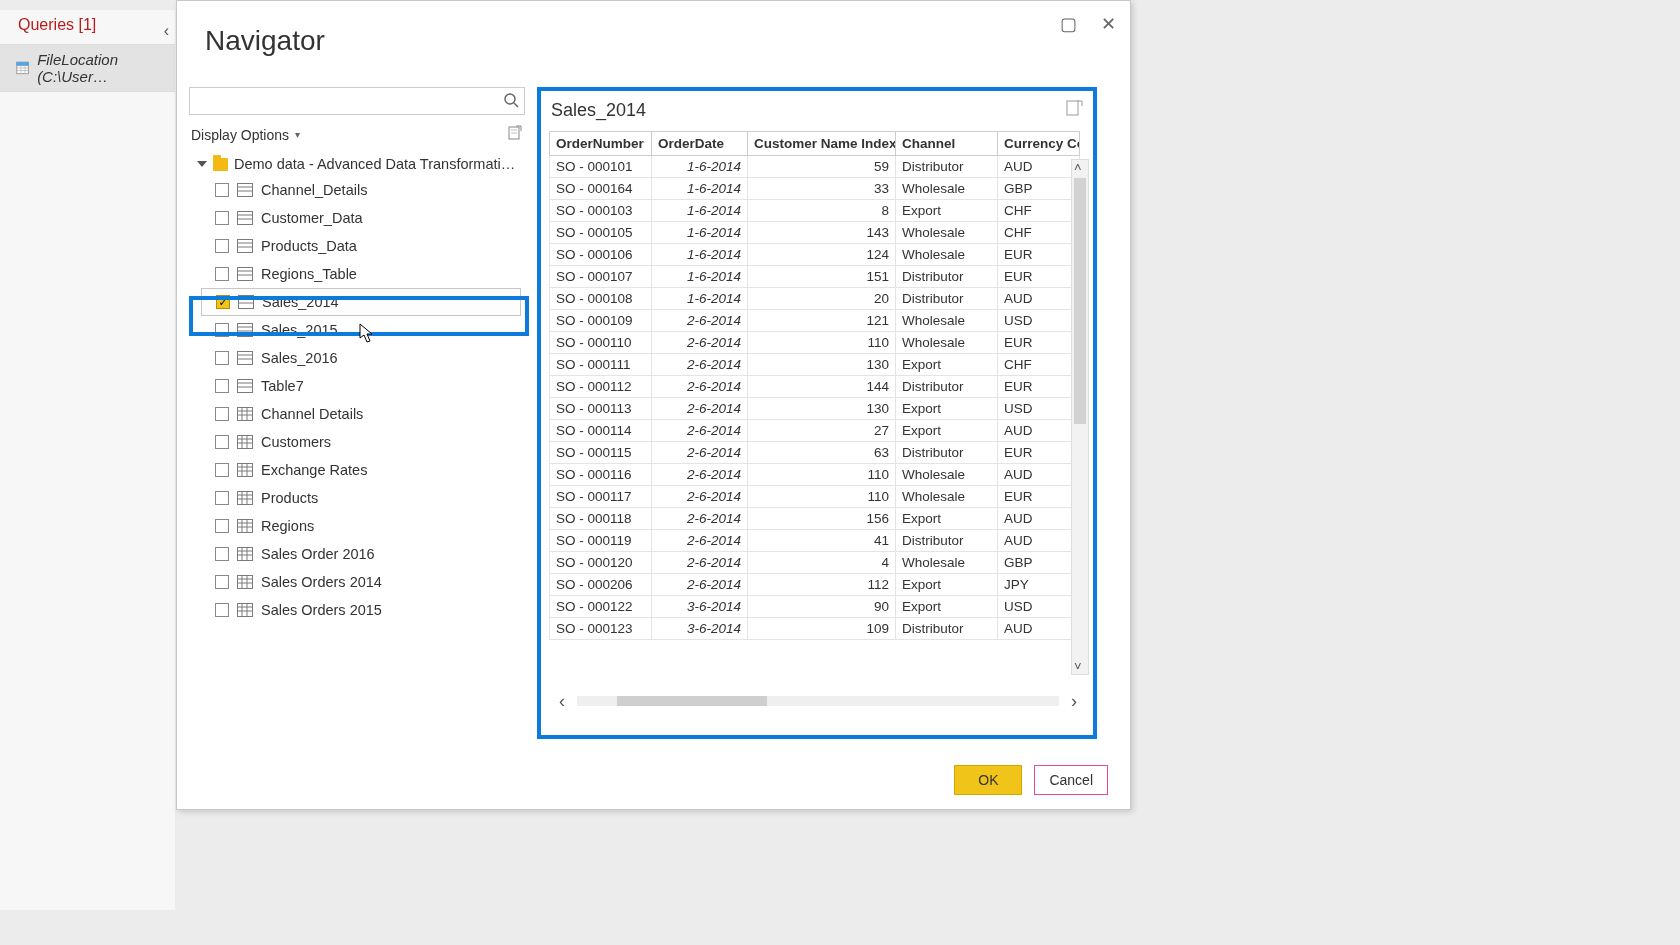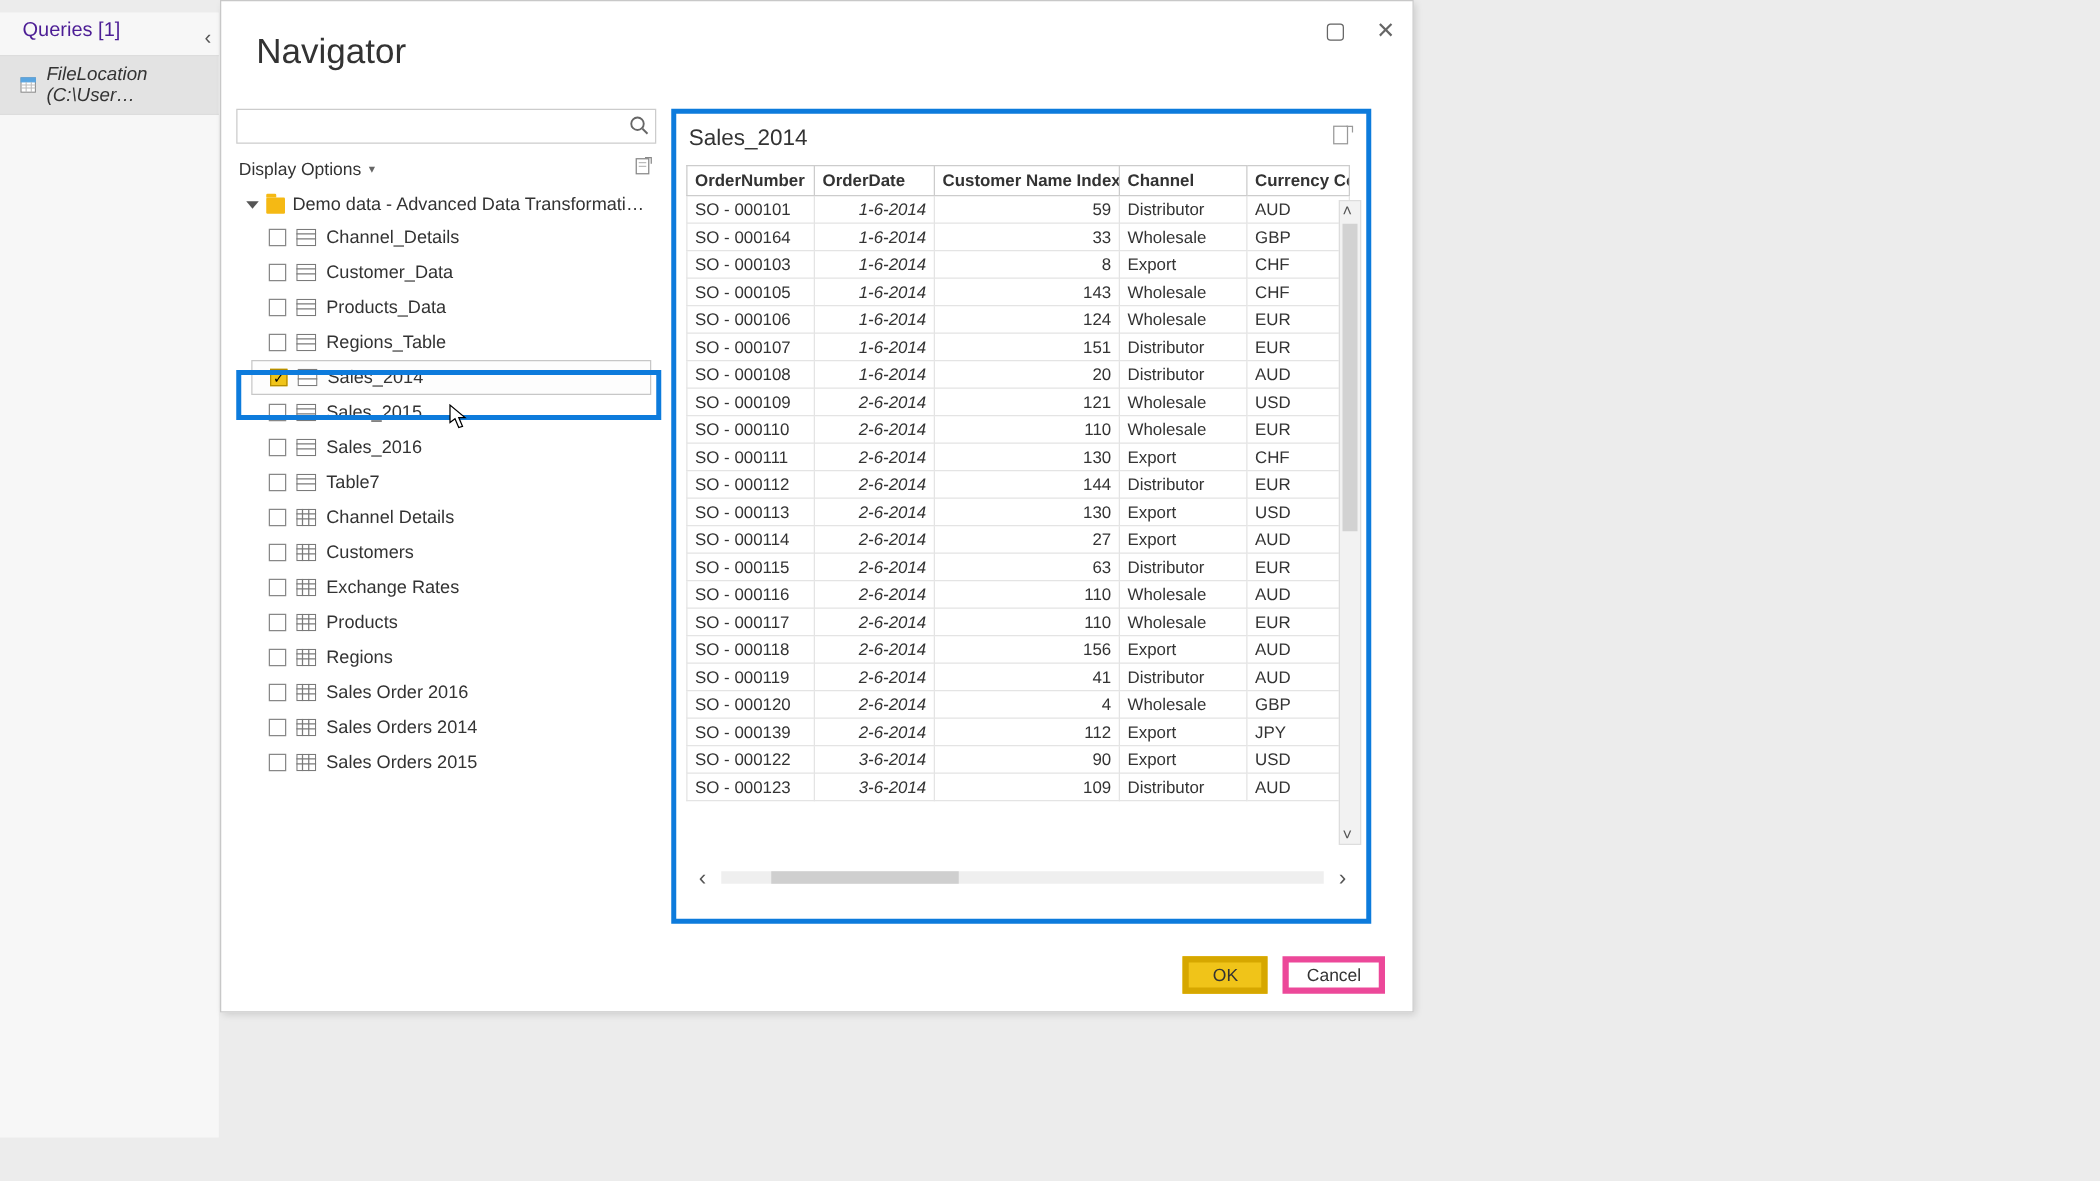--- a/index.html
+++ b/index.html
@@ -4,21 +4,21 @@
 <style>
 * { box-sizing: border-box; margin: 0; padding: 0; font-family: "Segoe UI", Tahoma, sans-serif; }
 body { background: #f0f0f0; width: 1680px; height: 945px; overflow: hidden; }
 
 .app-outer { position: absolute; top: 0; left: 0; width: 1680px; height: 945px; background: #ececec; }
 
 .queries-panel {
   position: absolute; top: 10px; left: 0; width: 175px; height: 900px;
   background: #f7f7f7;
 }
-.queries-title { font-size: 16px; padding: 6px 10px 10px 18px; color: #4c1d95; }
+.queries-title { font-size: 16px; padding: 6px 10px 10px 18px; color: #b91c1c; }
 .queries-collapse {
   position: absolute; top: 12px; right: 6px; color: #555; font-size: 16px;
 }
 .query-row {
   display: flex; align-items: center; gap: 8px; padding: 6px 10px 6px 16px;
   background: #e3e3e3; font-style: italic; font-size: 15px; color: #333;
   border-top: 1px solid #ddd; border-bottom: 1px solid #ddd;
 }
 .table-icon-16 { width: 16px; height: 16px; }
 
@@ -100,21 +100,21 @@
 
 .hscroll { position: absolute; left: 2px; bottom: 6px; width: 534px; height: 20px; display: flex; align-items: center; justify-content: space-between; }
 .hscroll .arrow { font-size: 18px; color: #555; padding: 0 8px; }
 .hscroll .track { flex: 1; height: 10px; background: #efefef; margin: 0 4px; position: relative; }
 .hscroll .thumb { position: absolute; left: 40px; top: 0; height: 10px; width: 150px; background: #cfcfcf; }
 
 .dialog-footer {
   position: absolute; bottom: 14px; right: 22px; display: flex; gap: 12px;
 }
 .btn {
-  min-width: 68px; height: 30px; padding: 0 14px; font-size: 14px; border: 5px solid #ec4899;
+  min-width: 68px; height: 30px; padding: 0 14px; font-size: 14px; border: 1px solid #ec4899;
   background: #fff; color: #333; cursor: default;
 }
 .btn.primary { background: #f0c419; border-color: #d6a700; }
 
 .cursor-mock {
   position: absolute; width: 16px; height: 22px; pointer-events: none;
 }
 .cursor-mock svg { width: 16px; height: 22px; }
 
 .sheet-icon { display:inline-block; }
@@ -504,21 +504,21 @@
                   <td>AUD</td>
                 </tr>
                 <tr>
                   <td>SO - 000120</td>
                   <td class="italic">2-6-2014</td>
                   <td class="num">4</td>
                   <td>Wholesale</td>
                   <td>GBP</td>
                 </tr>
                 <tr>
-                  <td>SO - 000139</td>
+                  <td>SO - 000206</td>
                   <td class="italic">2-6-2014</td>
                   <td class="num">112</td>
                   <td>Export</td>
                   <td>JPY</td>
                 </tr>
                 <tr>
                   <td>SO - 000122</td>
                   <td class="italic">3-6-2014</td>
                   <td class="num">90</td>
                   <td>Export</td>

